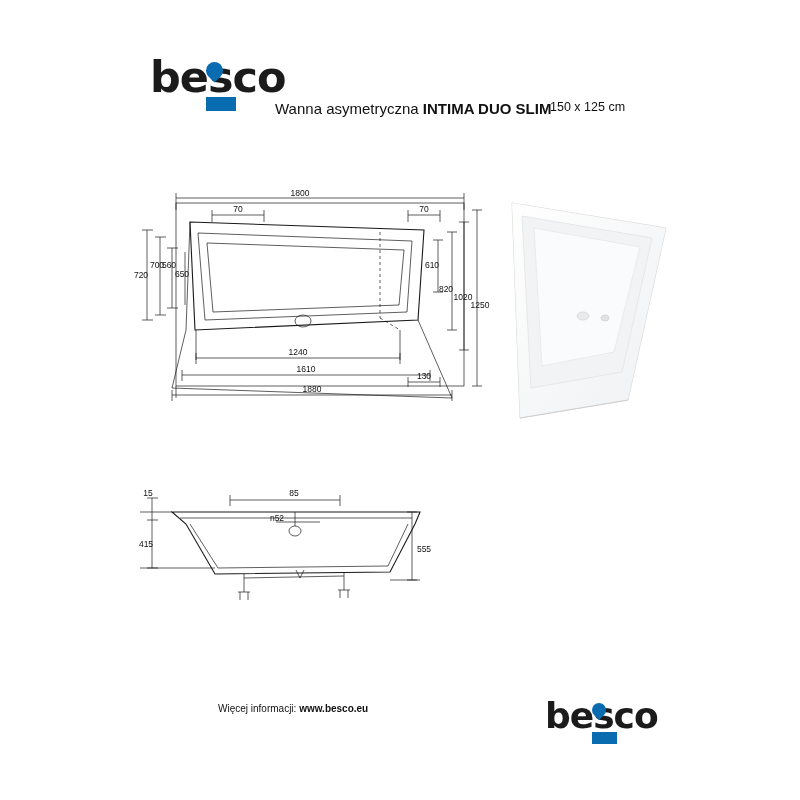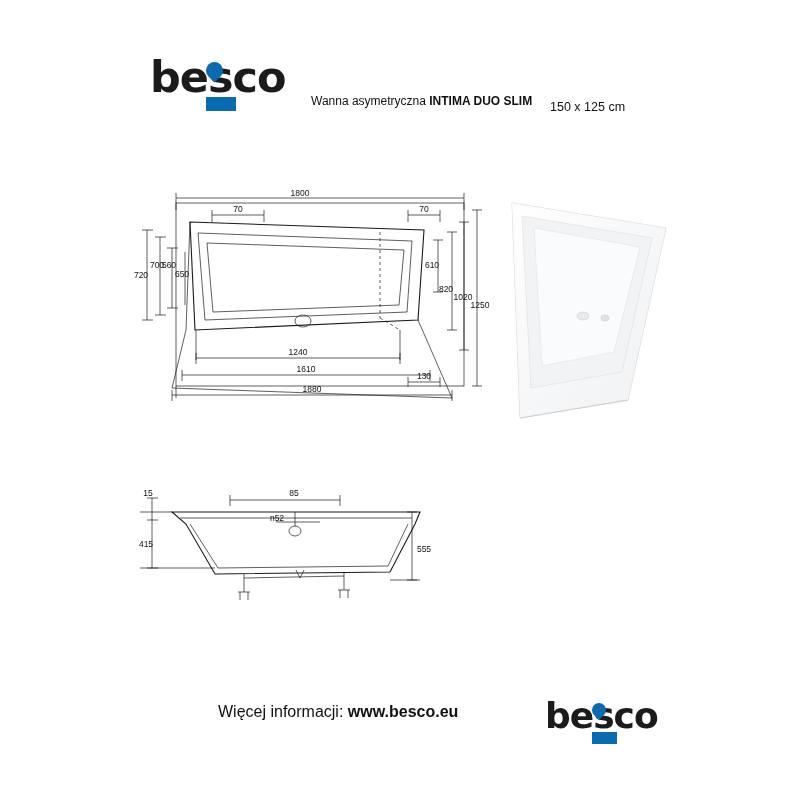--- a/index.html
+++ b/index.html
@@ -61,24 +61,23 @@
     position: absolute;
     left: 56px;
     top: 45px;
     width: 30px;
     height: 14px;
     background: #0a6cb0;
   }
   .title-line {
     position: absolute;
     left: 125px;
-    top: 42px;
+    top: 48px;
     white-space: nowrap;
-    font-size: 12px;
-    margin-left: 36px;
+    font-size: 15px;
   }
   .title-line .bold {
     font-weight: bold;
   }
   .title-size {
     position: absolute;
     left: 400px;
     top: 48px;
     font-size: 12.5px;
     white-space: nowrap;
@@ -92,21 +91,21 @@
     width: 800px;
     height: 800px;
     pointer-events: none;
   }
 
   
   .footer-info {
     position: absolute;
     left: 218px;
     top: 703px;
-    font-size: 16px;
+    font-size: 10px;
   }
   .footer-info .url {
     font-weight: bold;
   }
   .footer-logo {
     position: absolute;
     left: 545px;
     top: 695px;
     width: 130px;
     height: 55px;

